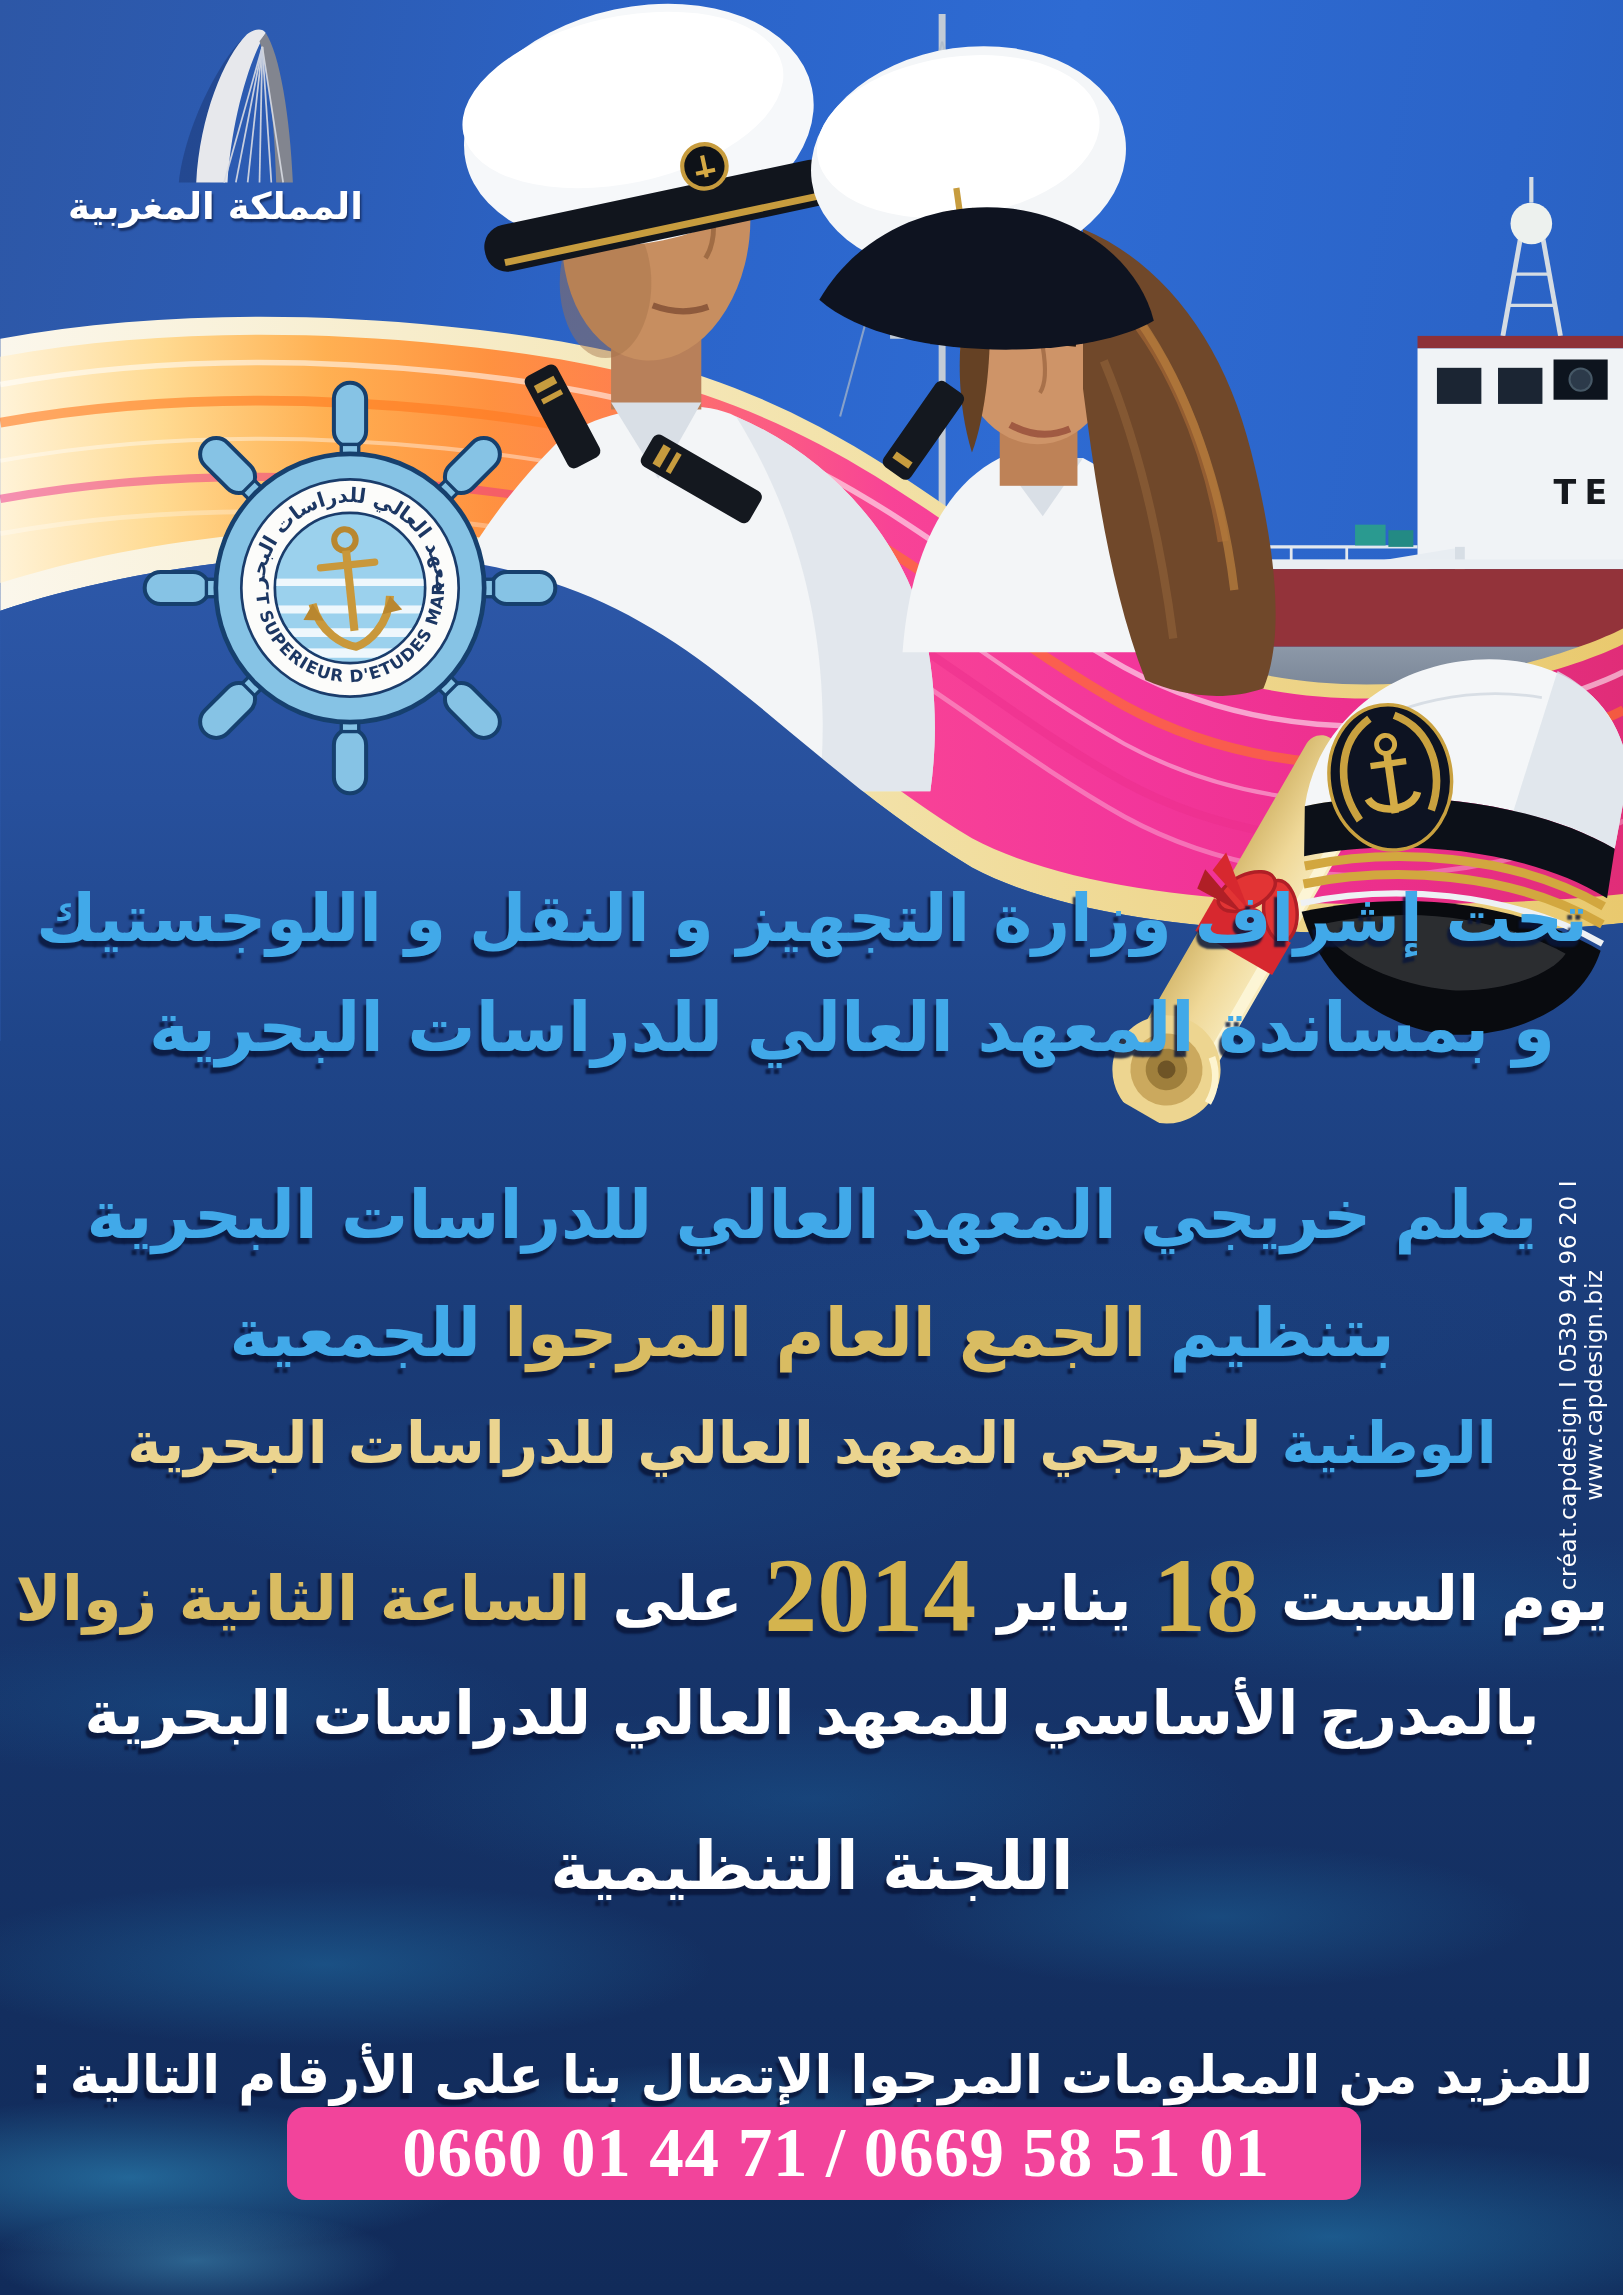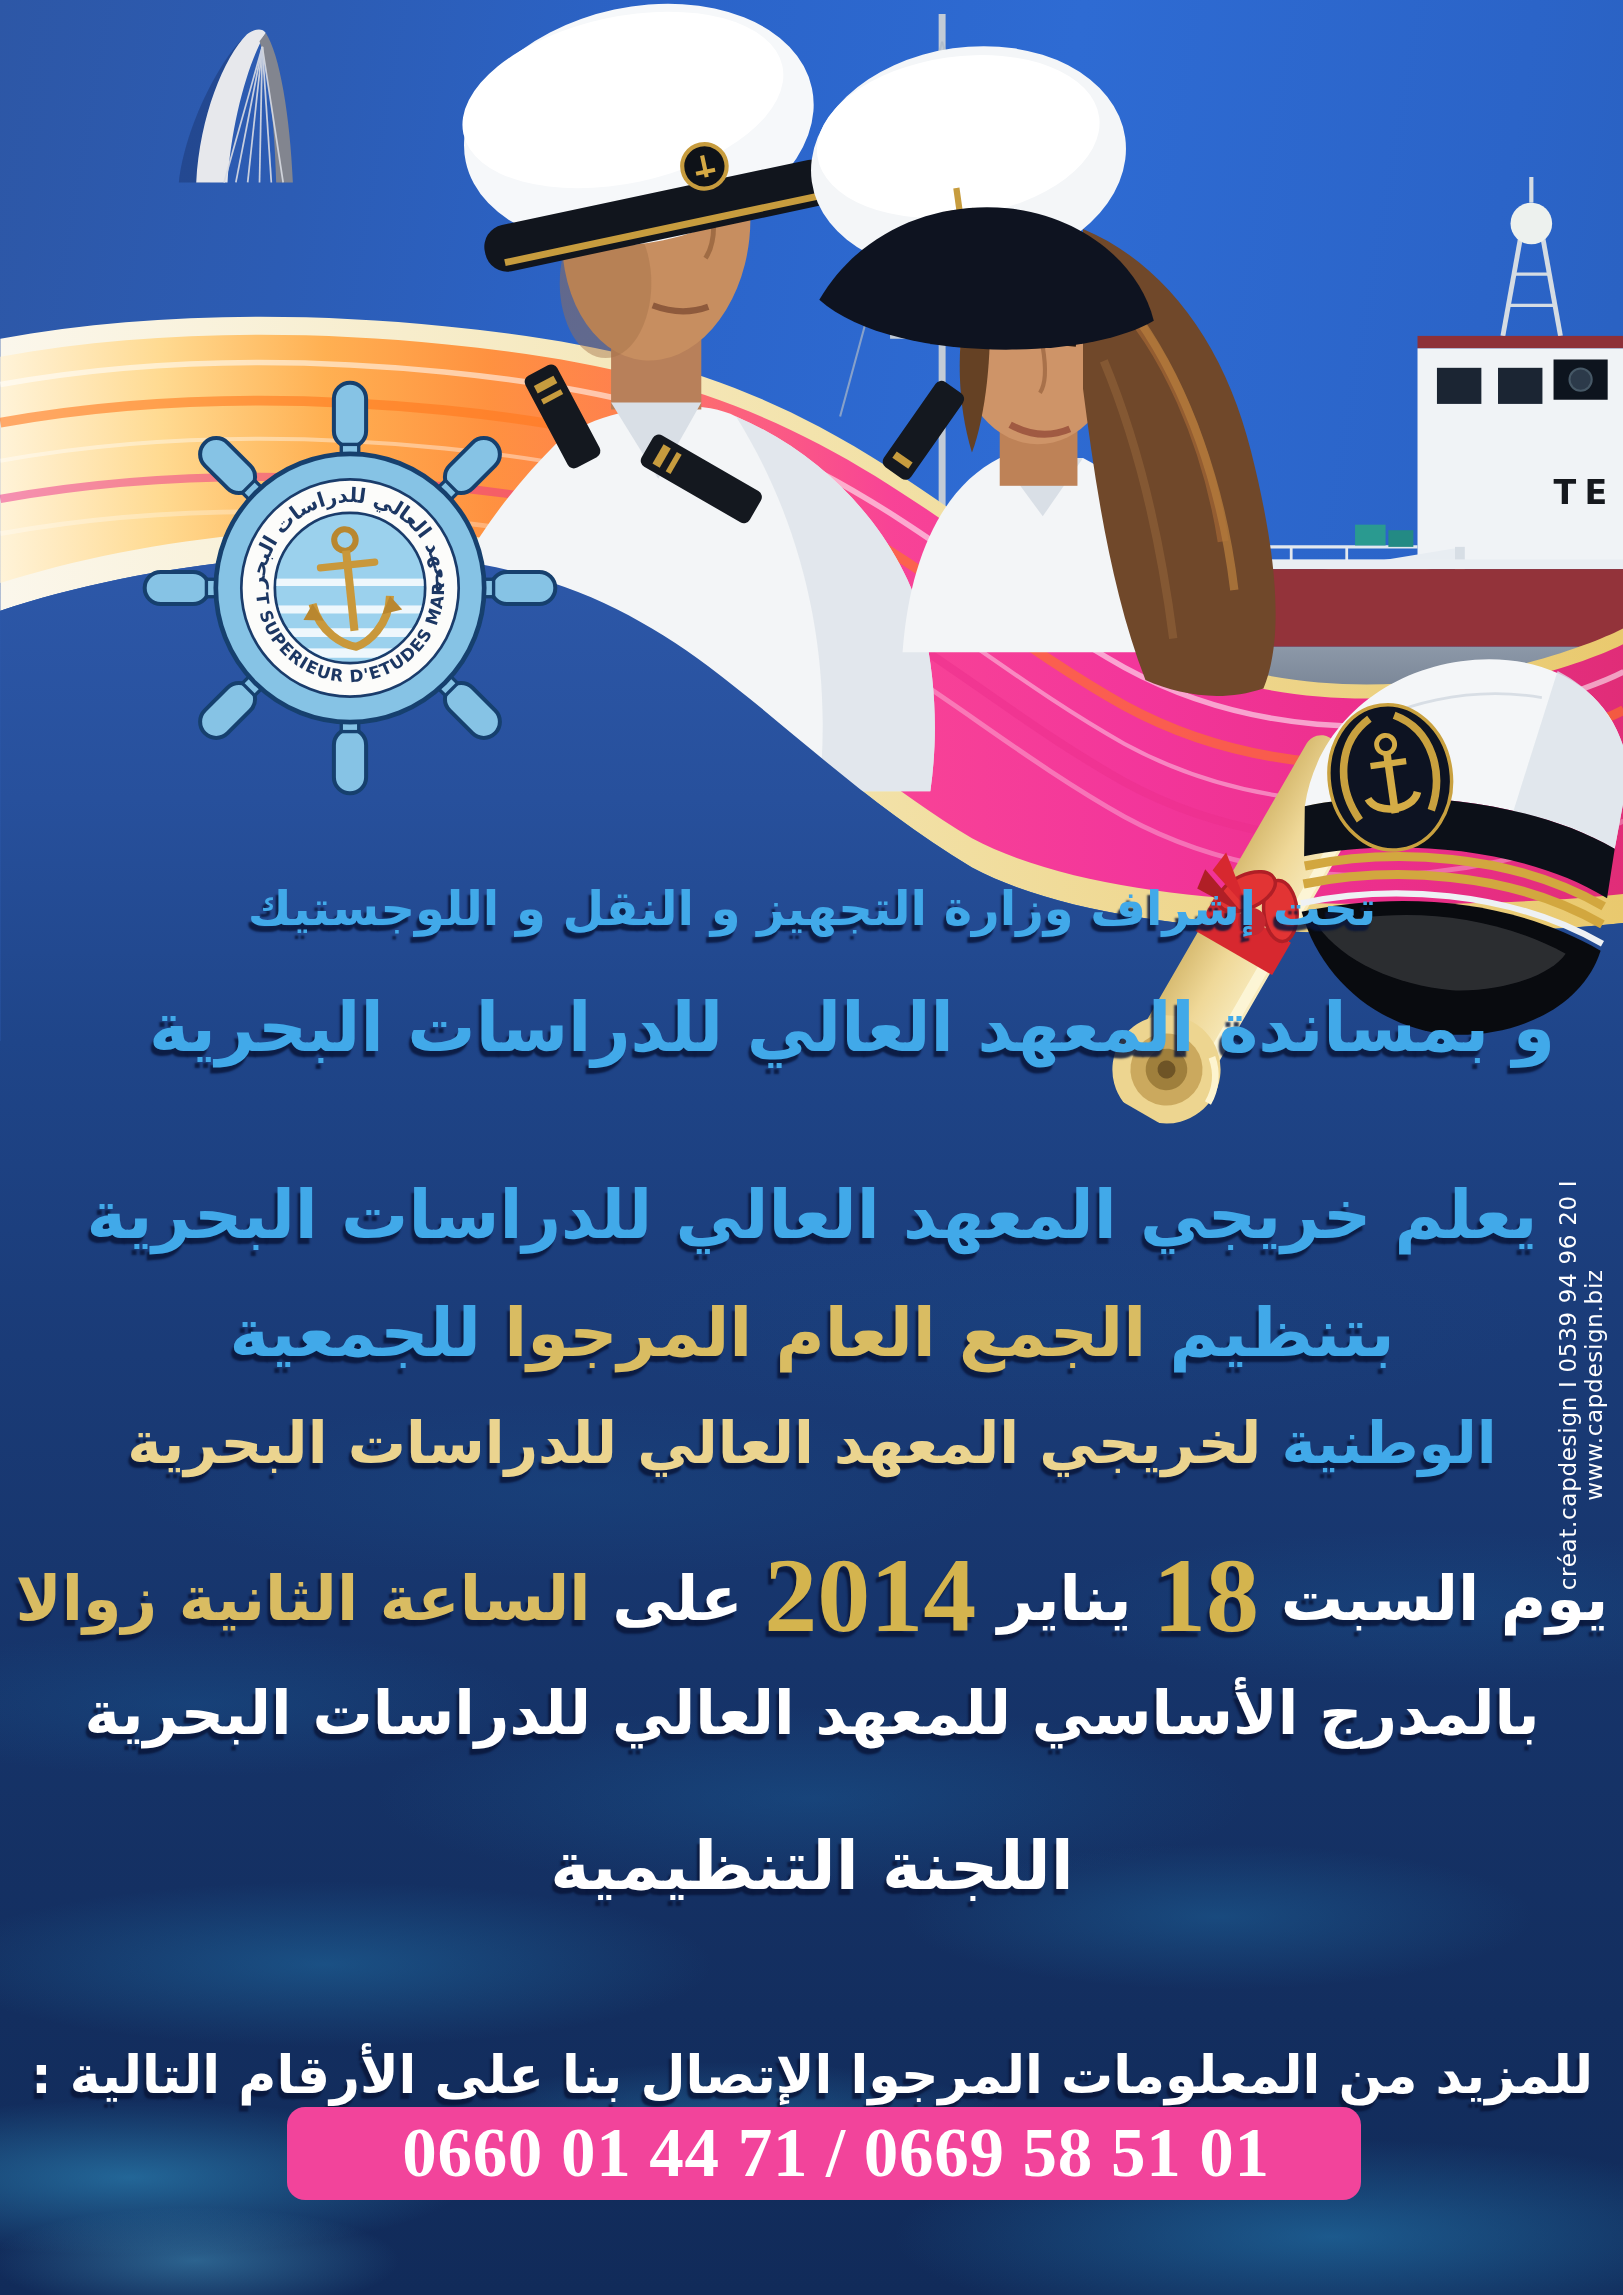--- a/index.html
+++ b/index.html
@@ -28,21 +28,21 @@
   .ministry-text{position:absolute;left:14px;top:182px;width:403px;text-align:center;direction:rtl;
     color:#fff;font-weight:bold;text-shadow:1.4px 2.8px 2.1px rgba(10,22,55,.6);}
   .ministry-text .l1{font-size:37px;line-height:49px;}
   .ministry-text .l2{font-size:36px;line-height:46px;}
   .txt{position:absolute;left:0;width:1624px;text-align:center;direction:rtl;font-weight:bold;white-space:pre-wrap;}
   .shadowed{text-shadow:-2.8px 5.6px 2.1px rgba(9,22,58,.85);}
   .blue{color:#41a9e9;}
   .gold{color:#d9bc62;}
   .cream{color:#ebd48f;}
   .white{color:#ffffff;}
-  .patronage1{top:880px;font-size:48px;}
+  .patronage1{top:880px;font-size:66px;}
   .patronage2{top:988px;font-size:68px;padding-left:40px;}
   .annc1{top:1176px;font-size:67px;}
   .annc2{top:1294px;font-size:67px;}
   .annc3{top:1409px;font-size:58px;}
   .dateline{top:1535px;font-size:62px;color:#ffffff;}
   .date-num{font-family:"Liberation Serif",serif;font-size:106px;color:#d4b44e;vertical-align:-11px;letter-spacing:1.4px;}
   .venue{top:1678px;font-size:60px;}
   .committee{top:1827px;font-size:67px;}
   .contact-line{top:2045px;font-size:52px;}
   .phone-banner{position:absolute;left:287px;top:2107px;width:1050px;height:93px;background:#f2449b;border-radius:18px;
@@ -327,20 +327,21 @@
       <line x1="150" y1="40" x2="95" y2="235"></line>
         <line x1="150" y1="40" x2="112" y2="235"></line>
       <line x1="150" y1="40" x2="129" y2="235"></line>
         <line x1="150" y1="40" x2="146" y2="235"></line>
       <line x1="150" y1="40" x2="163" y2="235"></line>
         <line x1="150" y1="40" x2="180" y2="235"></line>
     </g>
   </svg>
 
   <div class="ministry-text">
+    <div class="l1">المملكة المغربية</div>
   </div>
 
   <div class="txt patronage1 blue shadowed">تحت إشراف وزارة التجهيز و النقل و اللوجستيك</div>
   <div class="txt patronage2 blue shadowed">و بمساندة المعهد العالي للدراسات البحرية</div>
 
   <div class="txt annc1 blue shadowed">يعلم خريجي المعهد العالي للدراسات البحرية</div>
   <div class="txt annc2 shadowed"><span class="blue">بتنظيم </span><span class="gold">الجمع العام المرجوا</span><span class="blue"> للجمعية</span></div>
   <div class="txt annc3 shadowed"><span class="blue">الوطنية</span><span class="cream"> لخريجي المعهد العالي للدراسات البحرية</span></div>
 
   <div class="txt dateline shadowed"><span class="white">يوم السبت </span><span class="date-num">18</span><span class="white"> يناير </span><span class="date-num">2014</span><span class="white"> على </span><span class="gold">الساعة الثانية زوالا</span></div>

